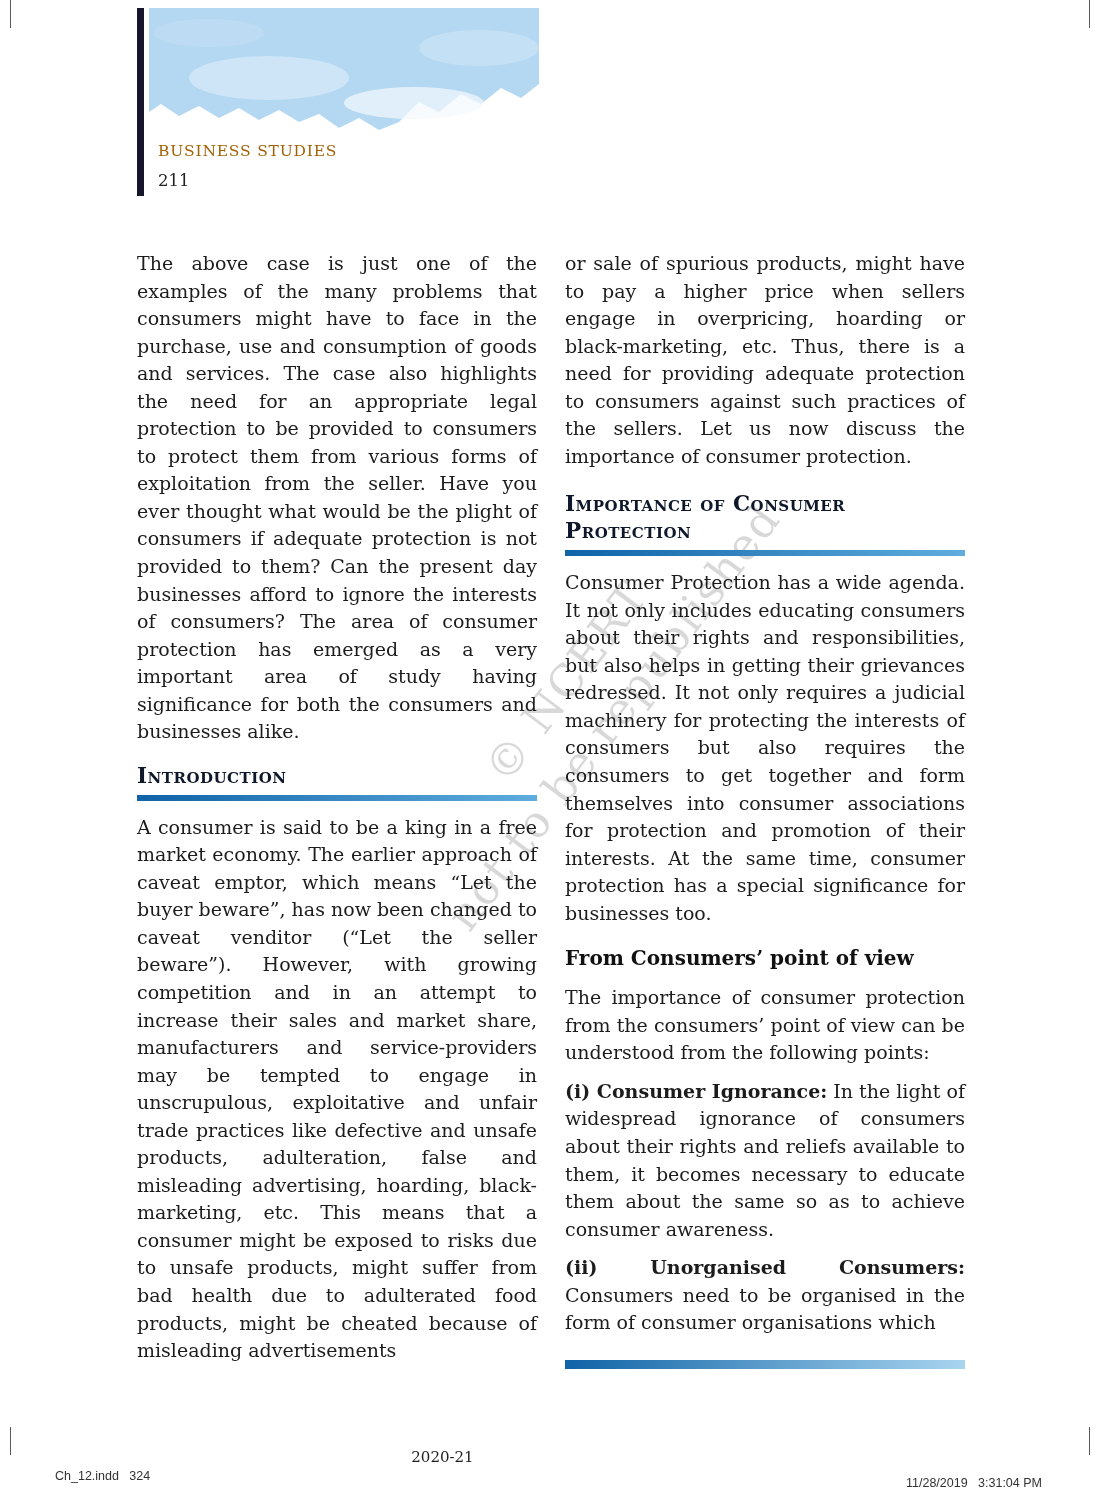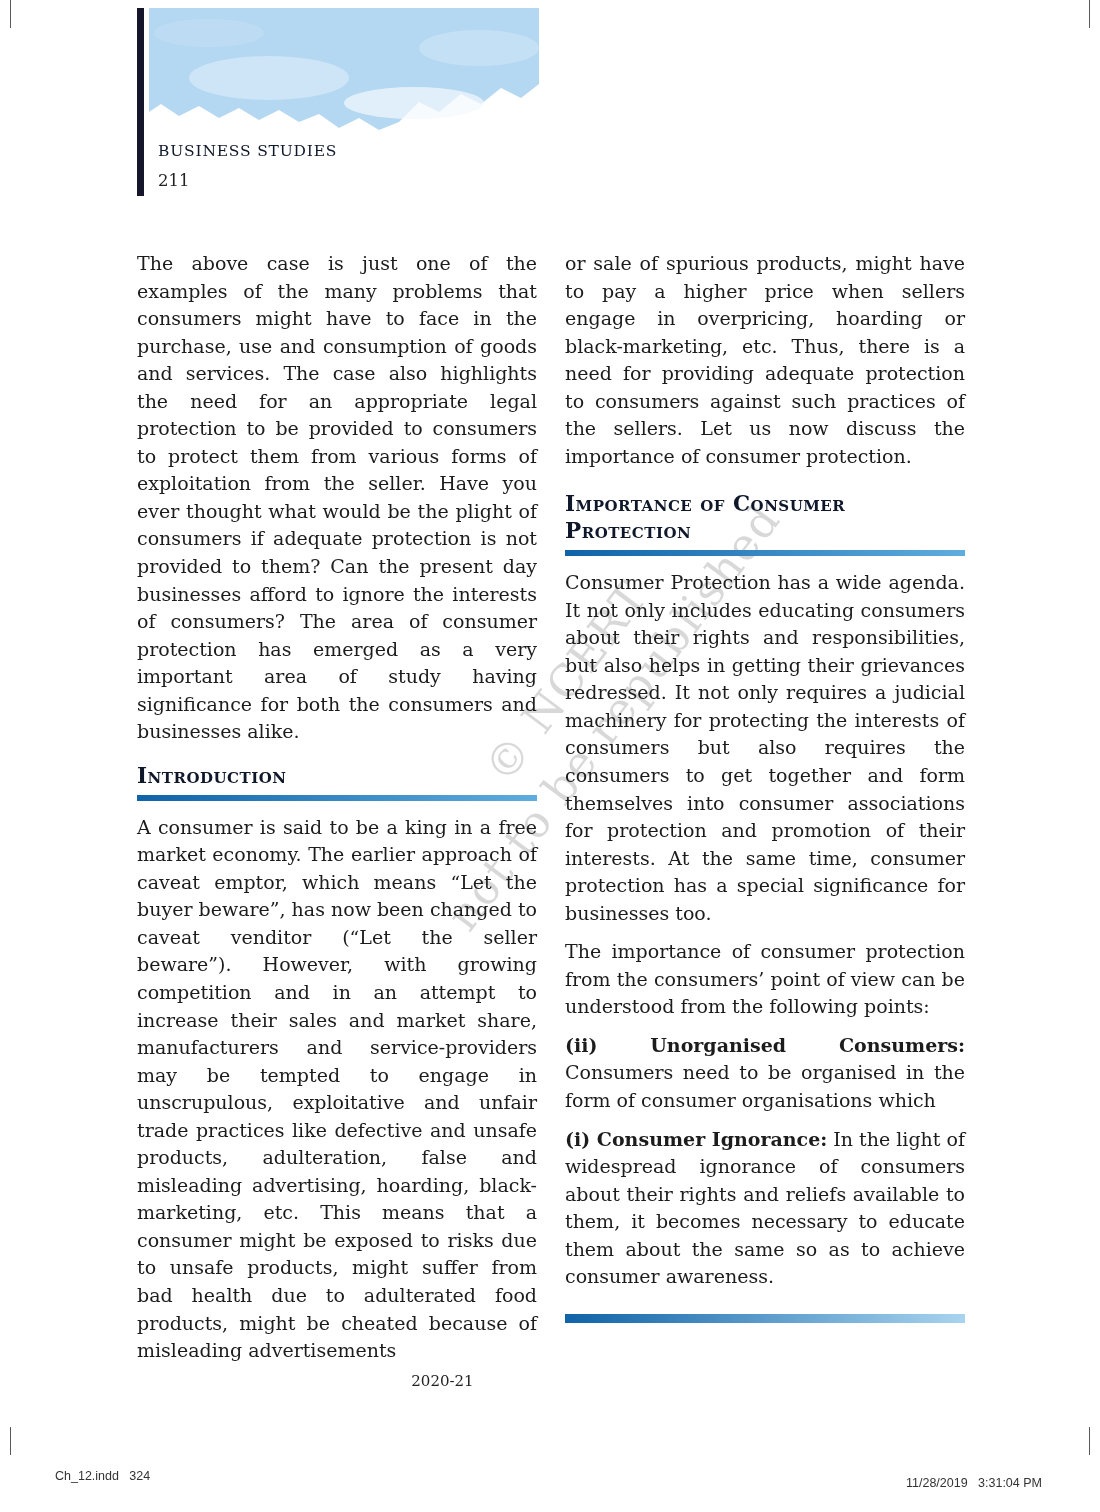--- a/index.html
+++ b/index.html
@@ -7,21 +7,21 @@
     position:relative; width:1100px; height:1512px; background:#ffffff;
     font-family:"DejaVu Serif", serif; color:#1c1c1c; overflow:hidden;
   }
   
   .crop { position:absolute; background:#5a5a5a; }
   .crop.v { width:1px; height:28px; }
 
   
   .headbar { position:absolute; left:137px; top:8px; width:7px; height:188px; background:#15152b; }
   .torn { position:absolute; left:149px; top:8px; width:390px; height:126px; }
-  .booktitle { position:absolute; left:158px; top:142px; font-size:15.5px; letter-spacing:0.8px; color:#0f172a; }
+  .booktitle { position:absolute; left:158px; top:142px; font-size:15.5px; letter-spacing:0.8px; color:#a16207; }
   .pagenum { position:absolute; left:158px; top:171px; font-size:16.5px; color:#222; }
 
   
   .wm {
     position:absolute; left:310px; top:640px; width:560px; text-align:center;
     transform:rotate(-53deg); color:#bfbfbf; opacity:0.6; pointer-events:none;
     font-size:44px; letter-spacing:2px; line-height:1.35; z-index:0;
   }
 
   
@@ -36,21 +36,21 @@
   .bold { font-weight:bold; }
   .sc {
     font-variant:small-caps; font-weight:bold; font-size:21.5px; line-height:1.25;
     letter-spacing:0.5px; text-align:left; margin-top:17px; color:#0f172a;
   }
   .rule { height:6px; background:linear-gradient(90deg,#0f63a7,#5fadde); margin:5px 0 13px 0; }
   .subhead { font-weight:bold; font-size:20px; text-align:left; margin:17px 0 11px 0; color:#111; }
   .endrule { height:9px; background:linear-gradient(90deg,#0f63a7,#a8d4ef); margin-top:23px; }
 
   
-  .yearmark { position:absolute; top:1372px; left:0; width:885px; text-align:center; font-size:15px; color:#222; }
+  .yearmark { position:absolute; top:1448px; left:0; width:885px; text-align:center; font-size:15px; color:#222; }
   .footmeta {
     position:absolute; top:1469px; font-family:"Liberation Sans", sans-serif;
     font-size:12.5px; color:#333; white-space:pre;
   }
   .footmeta.left { left:55px; }
   .footmeta.right { right:58px;margin-top:7px; }
 </style>
 </head>
 <body>
 
@@ -91,26 +91,27 @@
     </div>
 
     <div class="col">
       <p>or sale of spurious products, might have to pay a higher price when sellers engage in overpricing, hoarding or black-marketing, etc. Thus, there is a need for providing adequate protection to consumers against such practices of the sellers. Let us now discuss the importance of consumer protection.</p>
 
       <div class="sc" style="margin-top:21px;">Importance of Consumer Protection</div>
       <div class="rule"></div>
 
       <p>Consumer Protection has a wide agenda. It not only includes educating consumers about their rights and responsibilities, but also helps in getting their grievances redressed. It not only requires a judicial machinery for protecting the interests of consumers but also requires the consumers to get together and form themselves into consumer associations for protection and promotion of their interests. At the same time, consumer protection has a special significance for businesses too.</p>
 
+      <div class="subhead">From Consumers’ point of view</div>
 
       <p>The importance of consumer protection from the consumers’ point of view can be understood from the following points:</p>
 
+      <p><span class="bold">(i) Consumer Ignorance:</span><span> In the light of widespread ignorance of consumers about their rights and reliefs available to them, it becomes necessary to educate them about the same so as to achieve consumer awareness.</span></p>
+
       <p><span class="bold">(ii) Unorganised Consumers:</span><span> Consumers need to be organised in the form of consumer organisations which</span></p>
-
-      <p><span class="bold">(i) Consumer Ignorance:</span><span> In the light of widespread ignorance of consumers about their rights and reliefs available to them, it becomes necessary to educate them about the same so as to achieve consumer awareness.</span></p>
 
       <div class="endrule"></div>
     </div>
 
   </div>
 
   <div class="yearmark">2020-21</div>
   <div class="footmeta left">Ch_12.indd   324</div>
   <div class="footmeta right">11/28/2019   3:31:04 PM</div>
 

